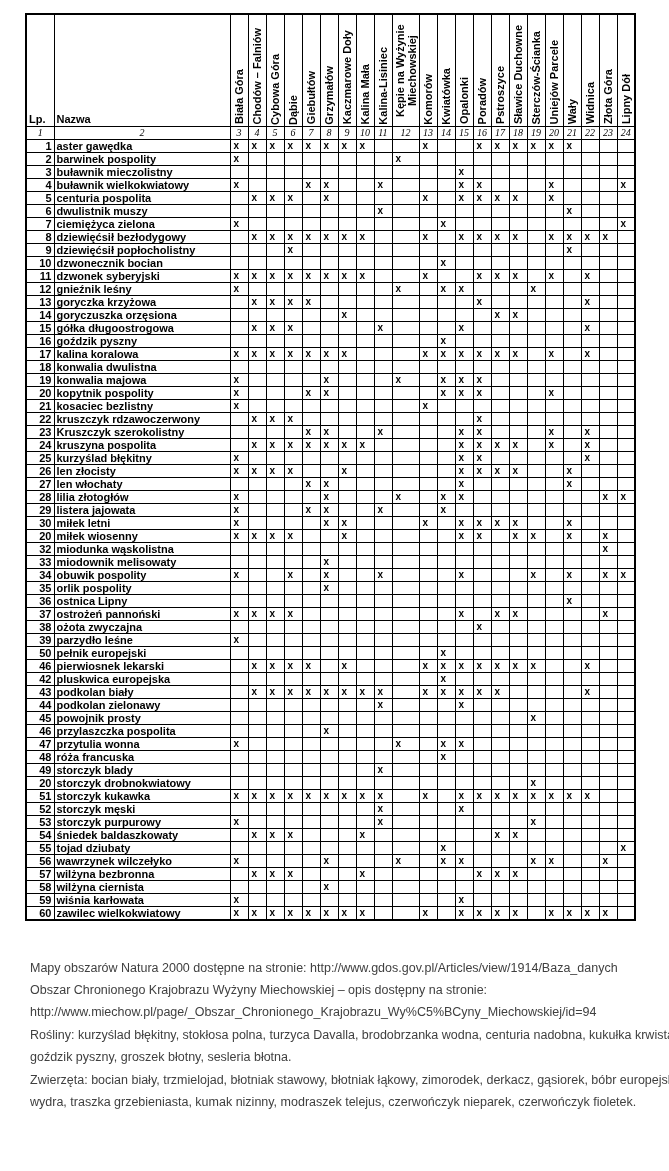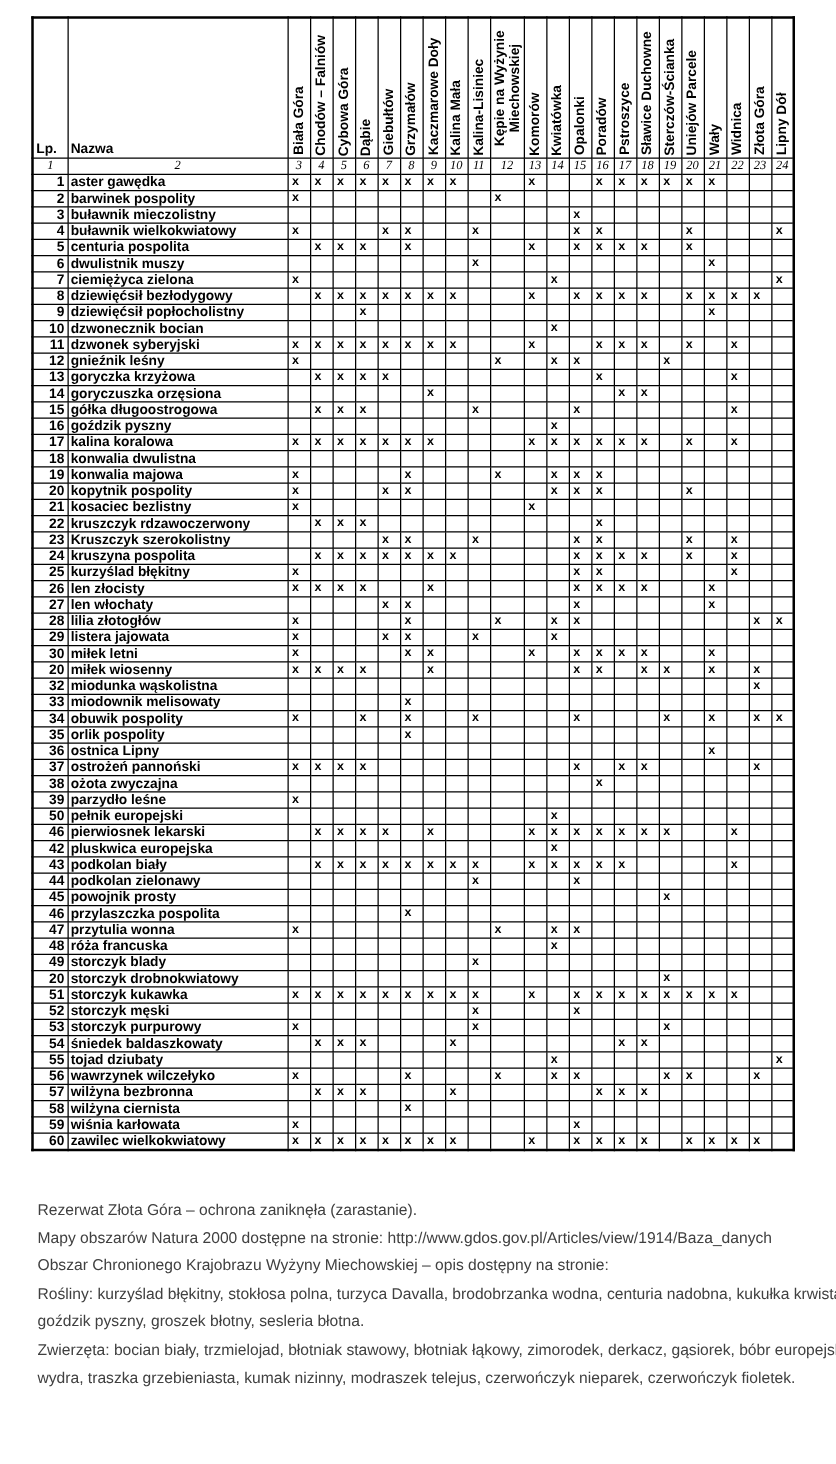--- a/index.html
+++ b/index.html
@@ -1737,20 +1737,20 @@
         <td class="cc">x</td>
         <td class="cc">x</td>
         <td class="cc">x</td>
         <td class="cc">x</td>
         <td class="cc"></td>
       </tr>
     </tbody>
 </table>
 
 <div class="notes" id="notes">
-    <div>Rezerwat Złota Góra – ochrona zaniknęła (zarastanie).</div>
     <div>Mapy obszarów Natura 2000  dostępne na stronie: http://www.gdos.gov.pl/Articles/view/1914/Baza_danych</div>
     <div>Obszar Chronionego Krajobrazu Wyżyny Miechowskiej – opis dostępny na stronie:</div>
+    <div>http://www.miechow.pl/page/_Obszar_Chronionego_Krajobrazu_Wy%C5%BCyny_Miechowskiej/id=94</div>
     <div>Rośliny: kurzyślad błękitny, stokłosa polna, turzyca Davalla, brodobrzanka wodna, centuria nadobna, kukułka krwista,</div>
     <div>goździk pyszny, groszek błotny, sesleria błotna.</div>
     <div>Zwierzęta: bocian biały, trzmielojad, błotniak stawowy, błotniak łąkowy, zimorodek, derkacz, gąsiorek, bóbr europejski,</div>
     <div>wydra, traszka grzebieniasta, kumak nizinny, modraszek telejus, czerwończyk nieparek, czerwończyk fioletek.</div>
   </div>
 
 </body></html>

